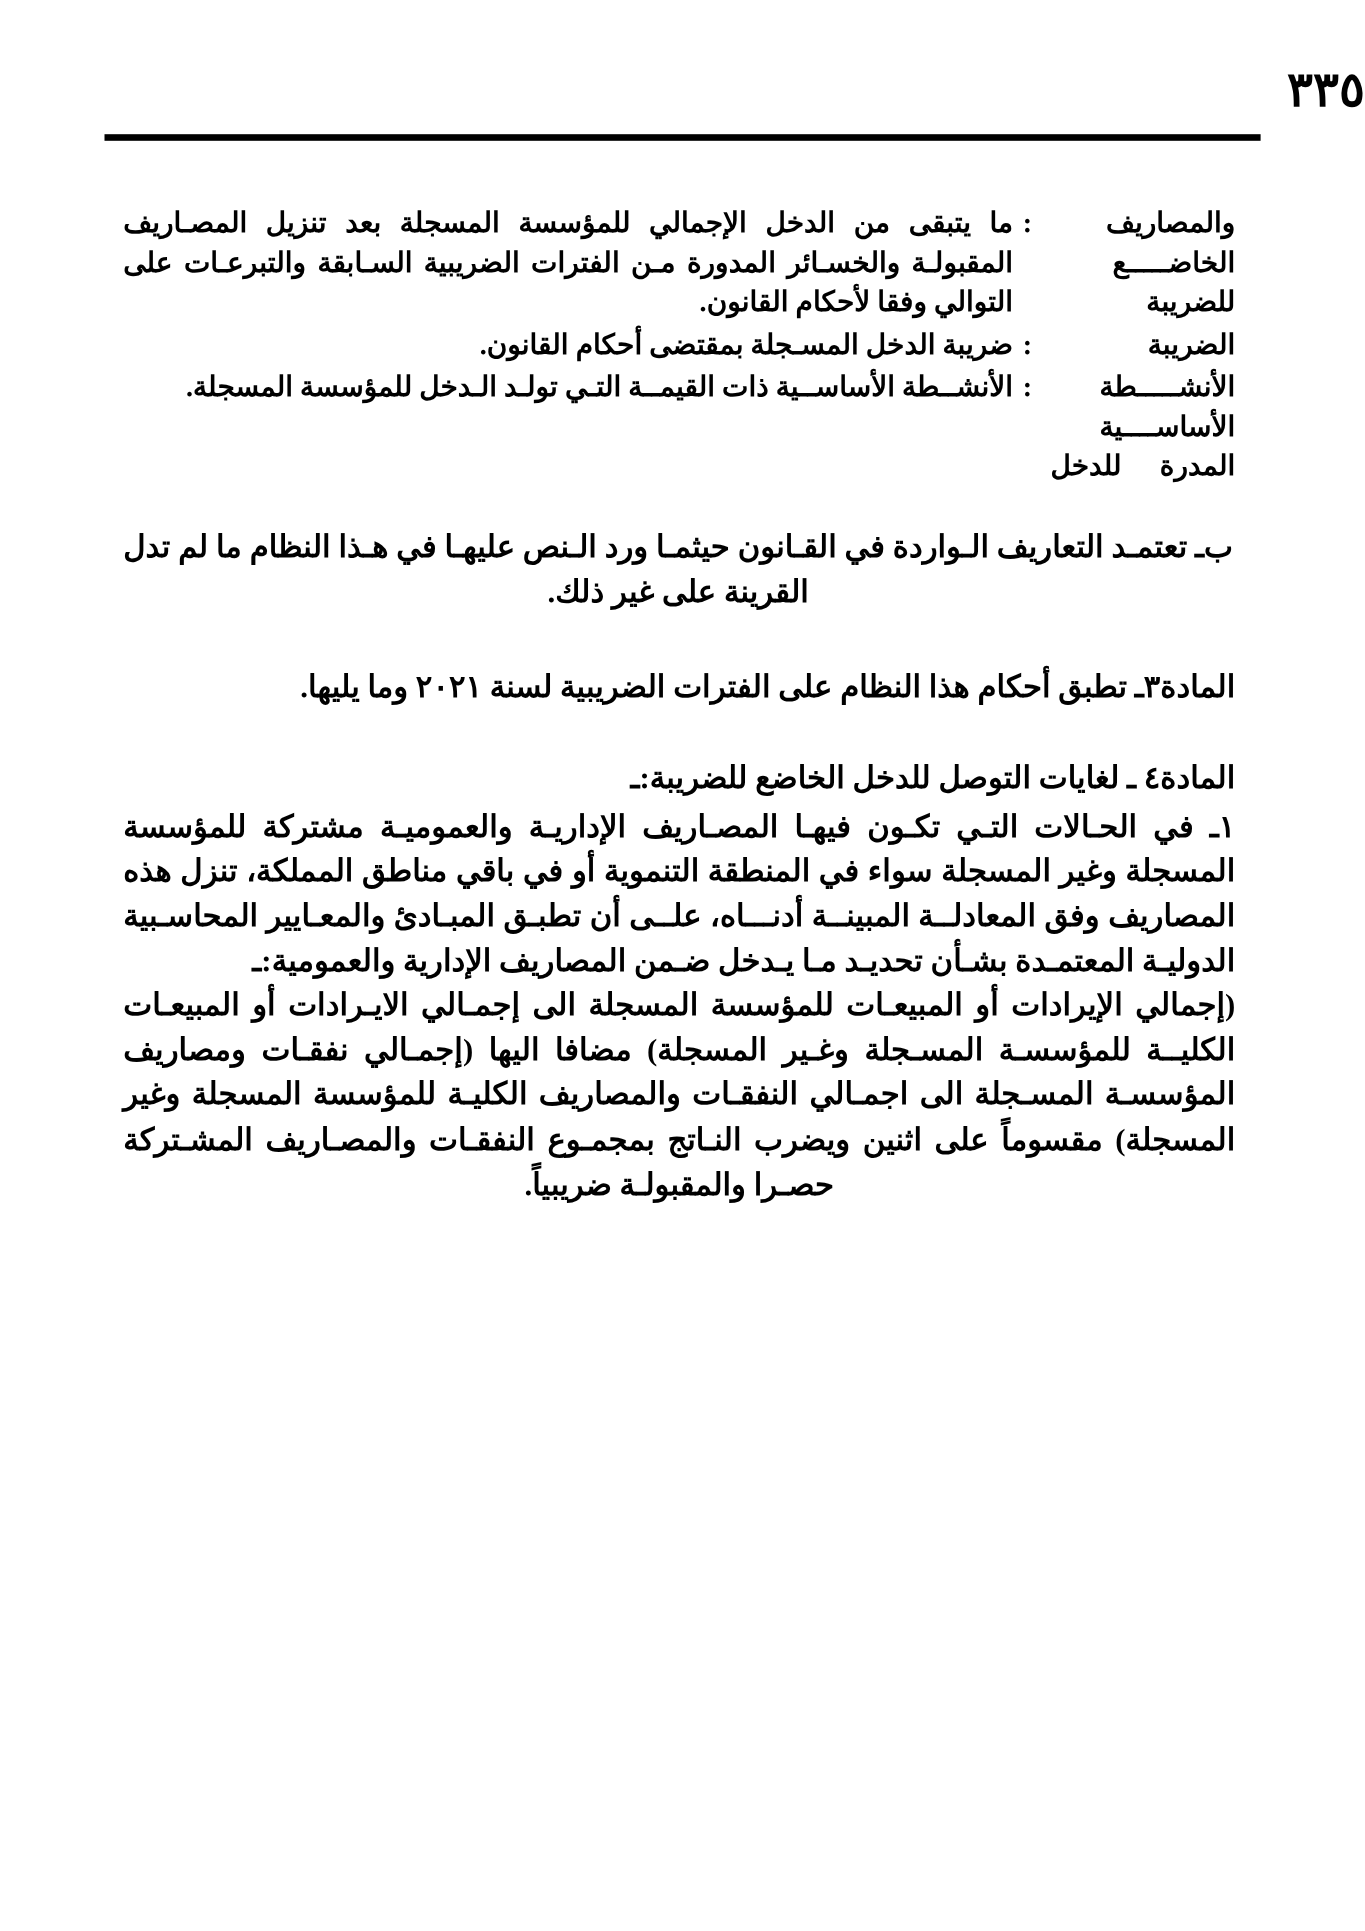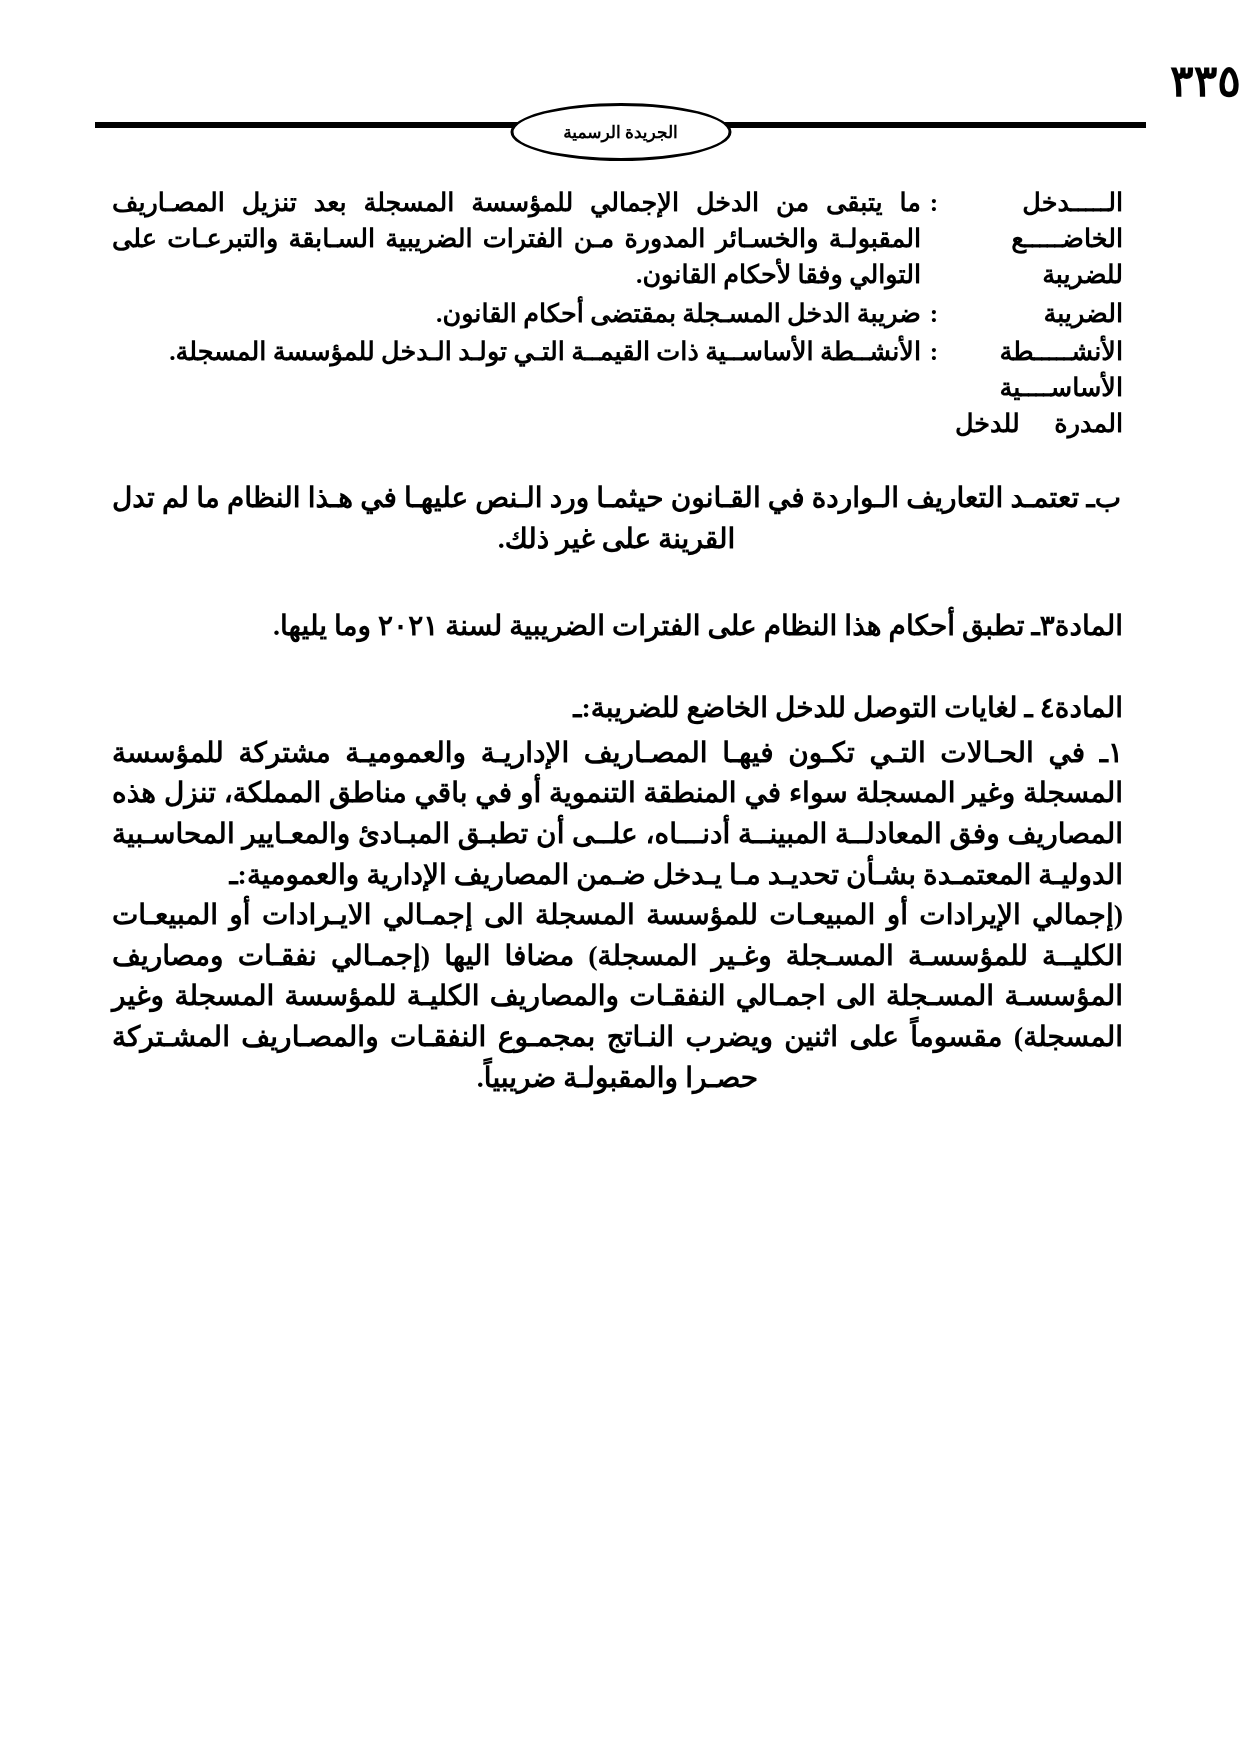--- a/index.html
+++ b/index.html
@@ -158,30 +158,27 @@
 <body>
 
 <div class="page">
 
   <div class="page-number-wrap">
     <span class="page-number-inner">٣٣٥</span>
   </div>
 
   <div class="header-rule"></div>
 
-  <div class="header-badge">
-    <span>الجريدة الرسمية</span>
-  </div>
 
   <div class="content">
 
     <table class="defs">
       <tbody>
           <tr>
-        <td class="term">الـــــدخل الخاضـــــع للضريبة</td>
+        <td class="term">والمصاريف الخاضـــــع للضريبة</td>
         <td class="colon">:</td>
         <td class="body">ما يتبقى من الدخل الإجمالي للمؤسسة المسجلة بعد تنزيل المصـاريف المقبولـة والخسـائر المدورة مـن الفترات الضريبية السـابقة والتبرعـات على التوالي وفقا لأحكام القانون.</td>
       </tr>
       <tr>
         <td class="term term-plain">الضريبة</td>
         <td class="colon">:</td>
         <td class="body">ضريبة الدخل المسـجلة بمقتضى أحكام  القانون.</td>
       </tr>
       <tr>
         <td class="term">الأنشـــــطة الأساســــية المدرة للدخل</td>

